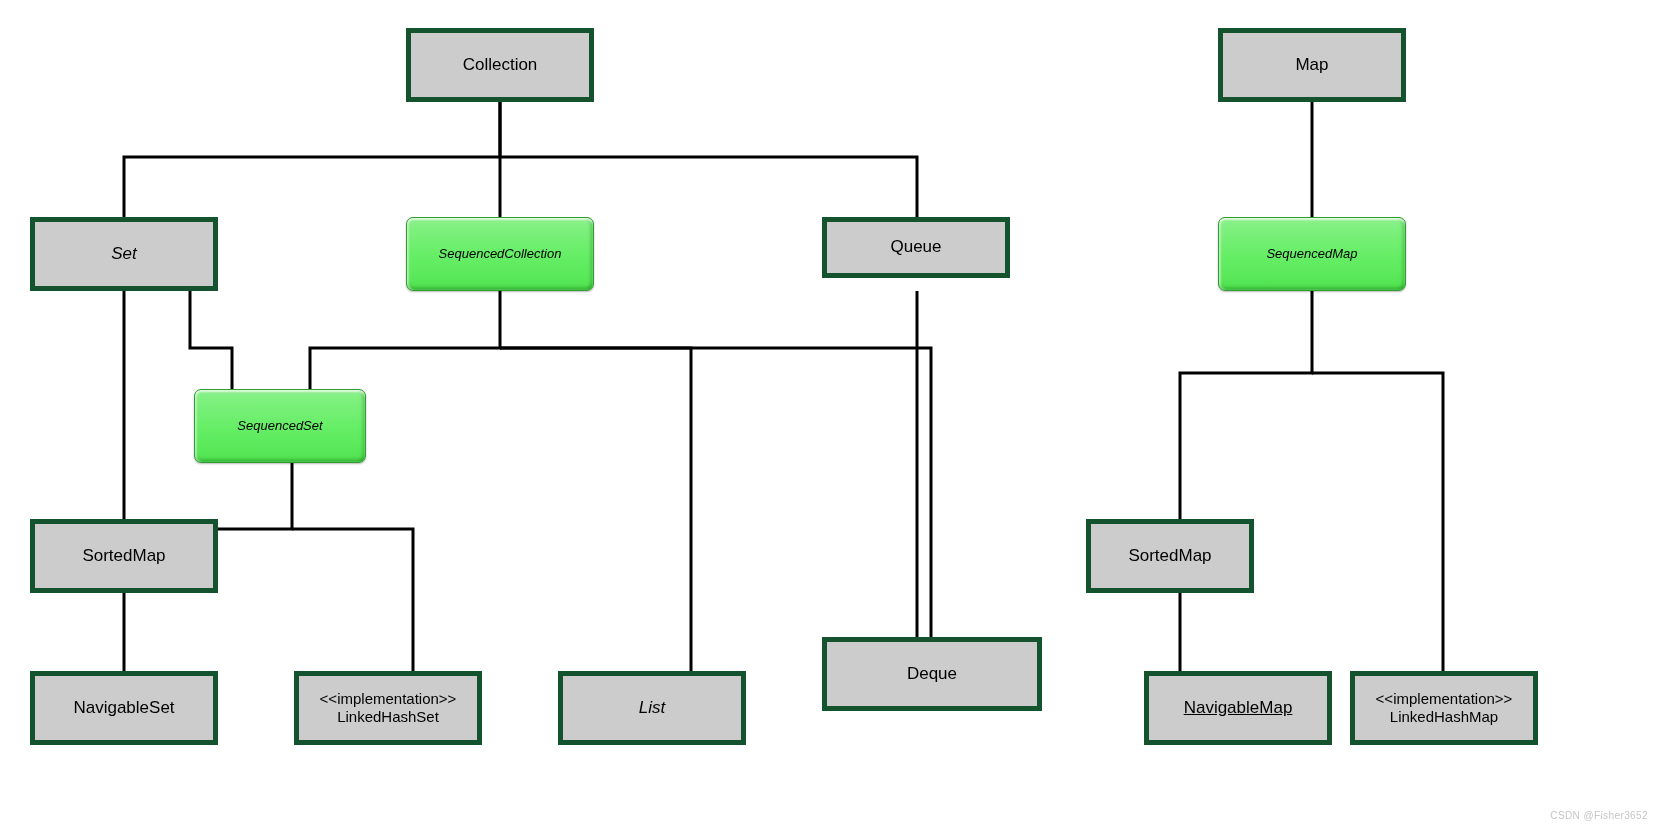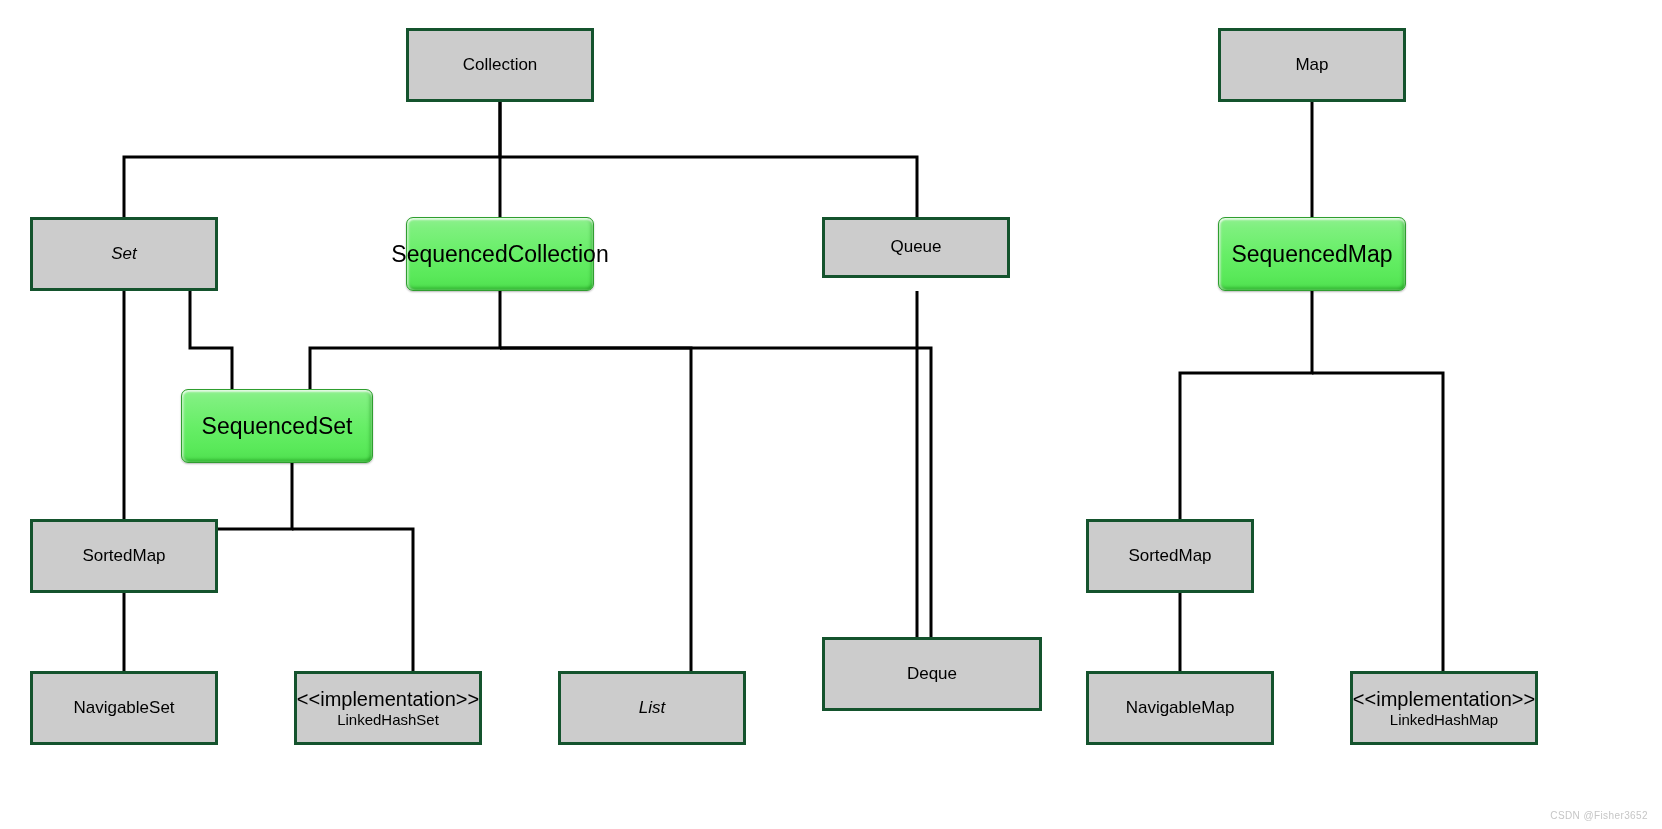--- a/index.html
+++ b/index.html
@@ -34,47 +34,48 @@
     flex-direction: column;
     align-items: center;
     justify-content: center;
     text-align: center;
     line-height: 1.22;
     color: #000000;
     z-index: 5;
   }
   .node.plain {
     background: #cccccc;
-    border: 3px solid #14532d;
+    border: 5px solid #14532d;
     font-size: 17px;
   }
   .node.highlight {
     border: 1px solid #2f9e2f;
     border-radius: 7px;
-    font-size: 23px;
+    font-size: 13px;
     background:
       linear-gradient(to bottom,
         #8ef08e 0%,
         #7ef07e 14%,
         #66ee66 52%,
         #5ae95a 80%,
         #4fe04f 100%);
     box-shadow:
       inset 0 2px 2px rgba(255,255,255,0.75),
       inset 2px 0 2px rgba(255,255,255,0.45),
       inset 0 -3px 3px rgba(0,110,0,0.30),
       inset -3px 0 3px rgba(0,110,0,0.22),
       0 1px 2px rgba(0,0,0,0.28);
+    font-style: italic;
   }
   .node-label {
     display: block;
     white-space: nowrap;
   }
   .node-label.stereotype {
-    font-size: 20px;
+    font-size: 15px;
     font-style: normal;
   }
   .node-label.italic-name {
     font-size: 15px;
   }
   #watermark {
     position: absolute;
     right: 14px;
     bottom: 8px;
     font-size: 10px;
@@ -122,21 +123,21 @@
       </div>
       <div class="node highlight" style="left: 406px; top: 217px; width: 188px; height: 74px;">
         <span class="node-label">SequencedCollection</span>
       </div>
       <div class="node plain" style="left: 822px; top: 217px; width: 188px; height: 61px;">
         <span class="node-label">Queue</span>
       </div>
       <div class="node highlight" style="left: 1218px; top: 217px; width: 188px; height: 74px;">
         <span class="node-label">SequencedMap</span>
       </div>
-      <div class="node highlight" style="left: 181px; top: 389px; width: 192px; height: 74px;">
+      <div class="node highlight" style="left: 194px; top: 389px; width: 172px; height: 74px;">
         <span class="node-label">SequencedSet</span>
       </div>
       <div class="node plain" style="left: 30px; top: 519px; width: 188px; height: 74px;">
         <span class="node-label">SortedMap</span>
       </div>
       <div class="node plain" style="left: 1086px; top: 519px; width: 168px; height: 74px;">
         <span class="node-label">SortedMap</span>
       </div>
       <div class="node plain" style="left: 30px; top: 671px; width: 188px; height: 74px;">
         <span class="node-label">NavigableSet</span>
@@ -144,21 +145,21 @@
       <div class="node plain" style="left: 294px; top: 671px; width: 188px; height: 74px;">
         <span class="node-label stereotype">&lt;&lt;implementation&gt;&gt;</span>
         <span class="node-label italic-name">LinkedHashSet</span>
       </div>
       <div class="node plain" style="left: 558px; top: 671px; width: 188px; height: 74px; font-style: italic;">
         <span class="node-label">List</span>
       </div>
       <div class="node plain" style="left: 822px; top: 637px; width: 220px; height: 74px;">
         <span class="node-label">Deque</span>
       </div>
-      <div class="node plain" style="left: 1086px; top: 671px; width: 188px; height: 74px;">
+      <div class="node plain" style="left: 1144px; top: 671px; width: 188px; height: 74px; text-decoration: underline;">
         <span class="node-label">NavigableMap</span>
       </div>
       <div class="node plain" style="left: 1350px; top: 671px; width: 188px; height: 74px;">
         <span class="node-label stereotype">&lt;&lt;implementation&gt;&gt;</span>
         <span class="node-label italic-name">LinkedHashMap</span>
       </div>
     </div>
 
   <div id="watermark">CSDN @Fisher3652</div>
 </div>

